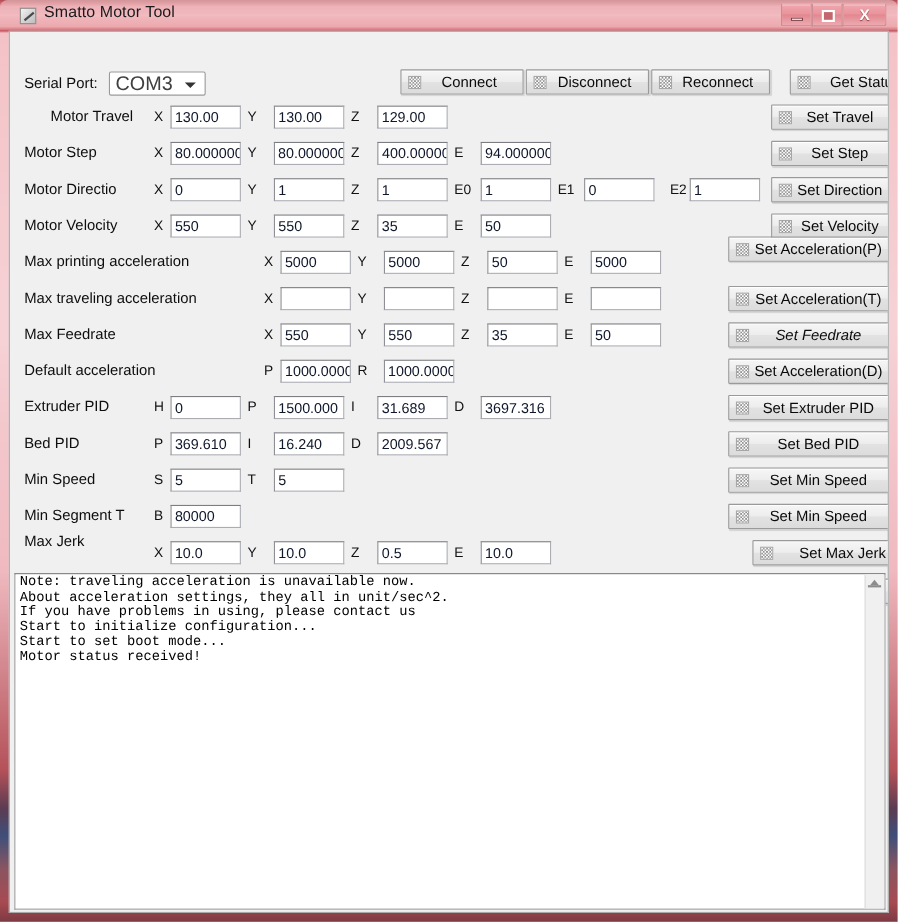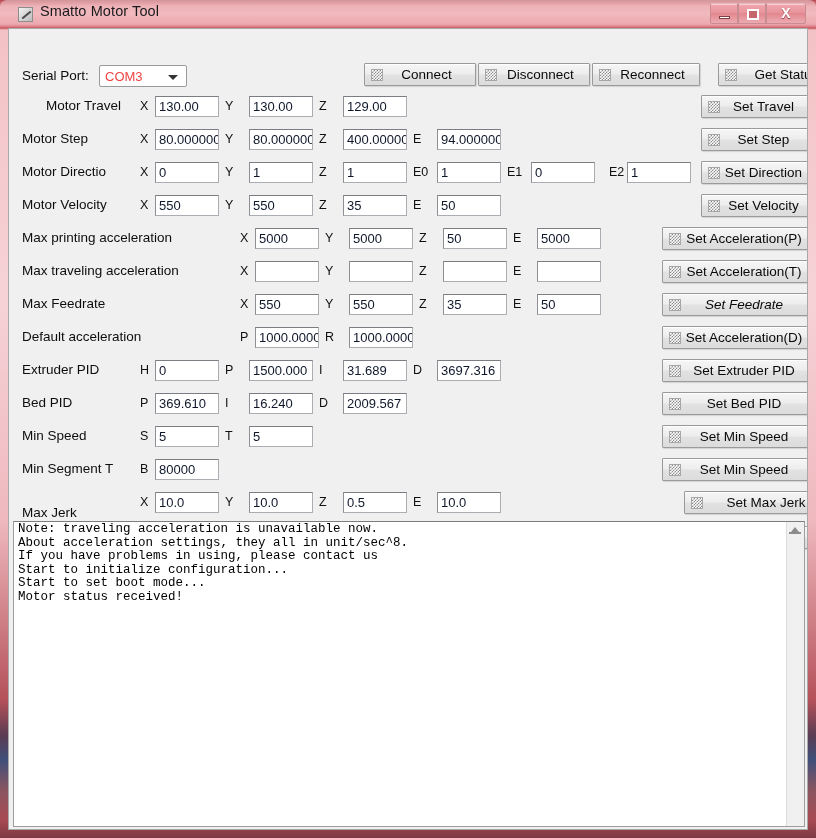--- a/index.html
+++ b/index.html
@@ -188,22 +188,22 @@
     left: 90px; top: 36px;
     width: 88px; height: 22px;
     box-sizing: border-box;
     background: #ffffff;
     border: 1px solid #9a9a9a;
     border-radius: 2px;
   }
   #combo .cval {
     position: absolute;
     left: 5px; top: 1px;
-    font-size: 13px;
-    color: #ef4444;
+    font-size: 18px;
+    color: #404040;
     line-height: 19px;
   }
   #combo .carrow {
     position: absolute;
     right: 8px; top: 9px;
     width: 0; height: 0;
     border-left: 5px solid transparent;
     border-right: 5px solid transparent;
     border-top: 5px solid #333333;
   }
@@ -353,21 +353,21 @@
         <div class="btn" style="left: 692px; top: 165px; width: 112px;"><span class="bicon"></span><span>Set Velocity</span></div>
         <div class="lbl" style="left: 13px; top: 201px;">Max printing acceleration</div>
         <div class="axis" style="left: 231px; top: 202px;">X</div>
         <input type="text" class="tbox" value="5000" style="left: 246px; top: 199px; width: 64px;">
         <div class="axis" style="left: 316px; top: 202px;">Y</div>
         <input type="text" class="tbox" value="5000" style="left: 340px; top: 199px; width: 64px;">
         <div class="axis" style="left: 410px; top: 202px;">Z</div>
         <input type="text" class="tbox" value="50" style="left: 434px; top: 199px; width: 64px;">
         <div class="axis" style="left: 504px; top: 202px;">E</div>
         <input type="text" class="tbox" value="5000" style="left: 528px; top: 199px; width: 64px;">
-        <div class="btn" style="left: 653px; top: 198px; width: 151px;"><span class="bicon"></span><span>Set Acceleration(P)</span></div>
+        <div class="btn" style="left: 653px; top: 186px; width: 151px;"><span class="bicon"></span><span>Set Acceleration(P)</span></div>
         <div class="lbl" style="left: 13px; top: 234px;">Max traveling acceleration</div>
         <div class="axis" style="left: 231px; top: 235px;">X</div>
         <input type="text" class="tbox" style="left: 246px; top: 232px; width: 64px;">
         <div class="axis" style="left: 316px; top: 235px;">Y</div>
         <input type="text" class="tbox" style="left: 340px; top: 232px; width: 64px;">
         <div class="axis" style="left: 410px; top: 235px;">Z</div>
         <input type="text" class="tbox" style="left: 434px; top: 232px; width: 64px;">
         <div class="axis" style="left: 504px; top: 235px;">E</div>
         <input type="text" class="tbox" style="left: 528px; top: 232px; width: 64px;">
         <div class="btn" style="left: 653px; top: 231px; width: 151px;"><span class="bicon"></span><span>Set Acceleration(T)</span></div>
@@ -408,42 +408,42 @@
         <div class="lbl" style="left: 13px; top: 399px;">Min Speed</div>
         <div class="axis" style="left: 131px; top: 400px;">S</div>
         <input type="text" class="tbox" value="5" style="left: 146px; top: 397px; width: 64px;">
         <div class="axis" style="left: 216px; top: 400px;">T</div>
         <input type="text" class="tbox" value="5" style="left: 240px; top: 397px; width: 64px;">
         <div class="btn" style="left: 653px; top: 396px; width: 151px;"><span class="bicon"></span><span>Set Min Speed</span></div>
         <div class="lbl" style="left: 13px; top: 432px;">Min Segment T</div>
         <div class="axis" style="left: 131px; top: 433px;">B</div>
         <input type="text" class="tbox" value="80000" style="left: 146px; top: 430px; width: 64px;">
         <div class="btn" style="left: 653px; top: 429px; width: 151px;"><span class="bicon"></span><span>Set Min Speed</span></div>
-        <div class="lbl" style="left: 13px; top: 476px; text-align: center;">Max Jerk</div>
+        <div class="lbl" style="left: 13px; top: 455px; text-align: center;">Max Jerk</div>
         <div class="axis" style="left: 131px; top: 466px;">X</div>
         <input type="text" class="tbox" value="10.0" style="left: 146px; top: 463px; width: 64px;">
         <div class="axis" style="left: 216px; top: 466px;">Y</div>
         <input type="text" class="tbox" value="10.0" style="left: 240px; top: 463px; width: 64px;">
         <div class="axis" style="left: 310px; top: 466px;">Z</div>
         <input type="text" class="tbox" value="0.5" style="left: 334px; top: 463px; width: 64px;">
         <div class="axis" style="left: 404px; top: 466px;">E</div>
         <input type="text" class="tbox" value="10.0" style="left: 428px; top: 463px; width: 64px;">
         <div class="btn" style="left: 675px; top: 462px; width: 151px;"><span class="bicon"></span><span>Set Max Jerk</span></div>
       </div>
 
     <div class="lbl" style="left:13px; top:501px;">Command</div>
     <input class="tbox" id="command-input" type="text" style="left: 88px; top: 497px; width: 562px; height: 23px; line-height: 21px;" placeholder="">
     <div class="btn" style="left:658px; top:497px; width:151px;">
       <span class="bicon"></span>
       <span>Send Command</span>
     </div>
 
     <div id="console">
       <div id="log">Note: traveling acceleration is unavailable now.
-About acceleration settings, they all in unit/sec^8.
+About acceleration settings, they all in unit/sec^2.
 If you have problems in using, please contact us
 Start to initialize configuration...
 Start to set boot mode...
 Motor status received!</div>
       <div id="vscroll">
         <span class="arrow-up"></span>
         <span class="arrow-up-base"></span>
       </div>
     </div>
 

